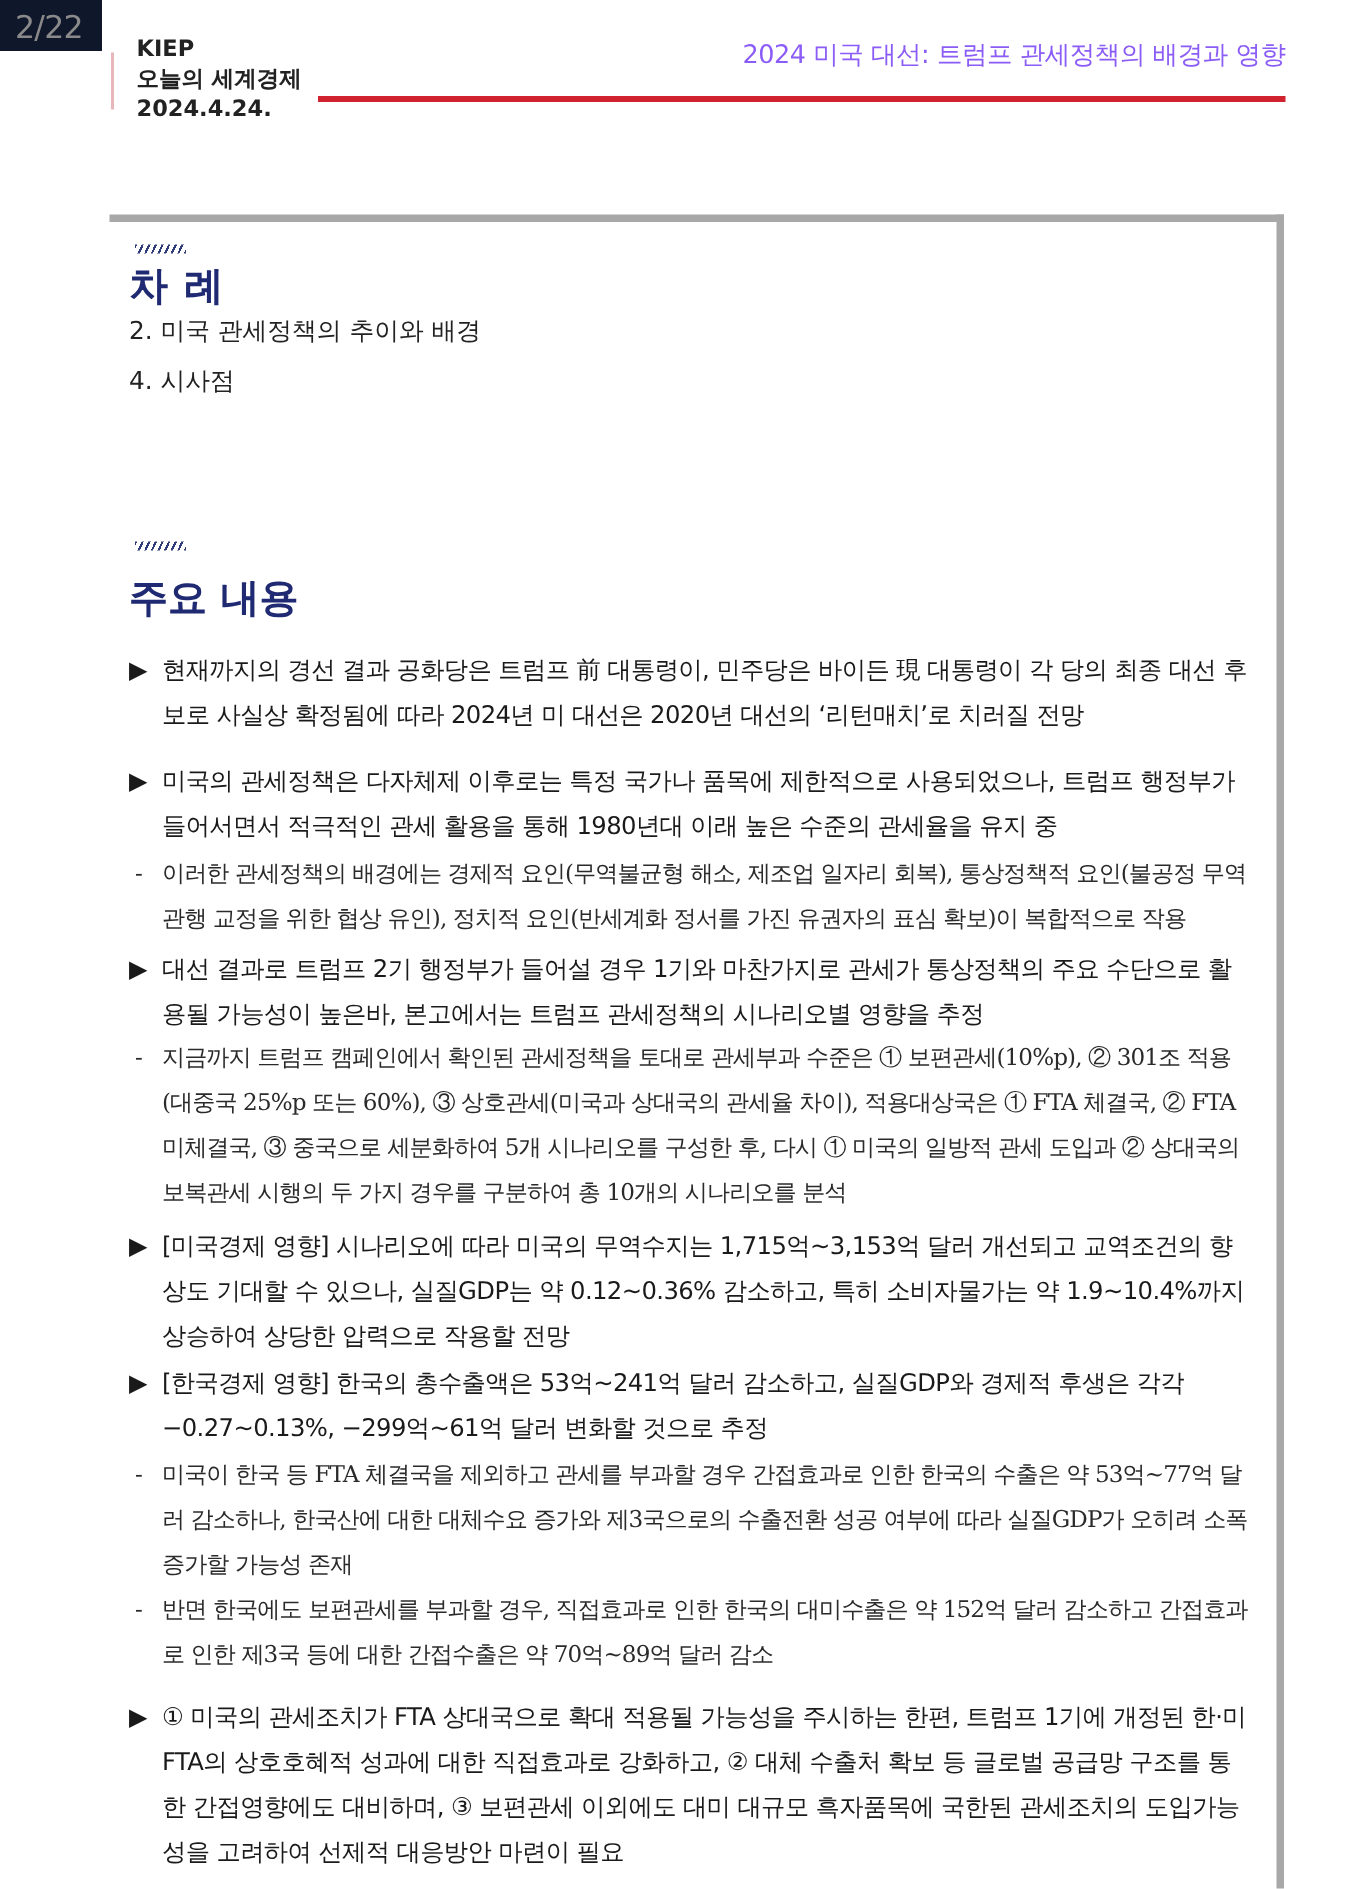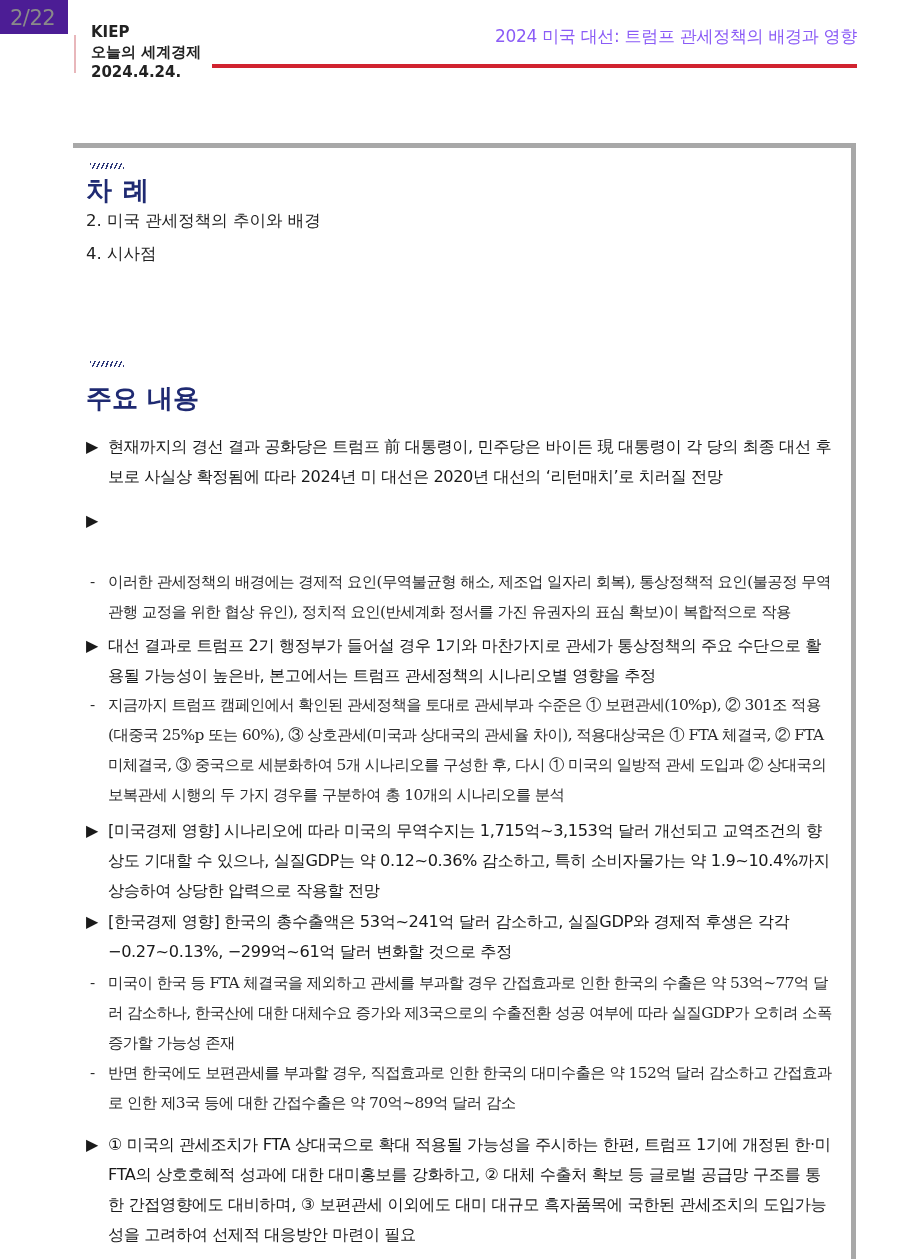--- a/index.html
+++ b/index.html
@@ -1,21 +1,21 @@
 <!DOCTYPE html>
 <html><head>
   <meta charset="utf-8">
   <style>
     * { box-sizing: border-box; margin: 0; padding: 0; }
     html, body { width: 900px; height: 1259px; background: #ffffff; overflow: hidden; }
     body { font-family: "DejaVu Sans", "Liberation Sans", sans-serif; color: #1a1a1a; position: relative; }
 
     .page-counter {
       position: absolute; left: 0; top: 0; width: 68px; height: 34px;
-      background: #4c1d95; color: #8a8a8a; font-size: 21px; letter-spacing: -0.5px;
+      background: #0f172a; color: #8a8a8a; font-size: 21px; letter-spacing: -0.5px;
       padding: 6px 0 0 10px;
     }
     .header-divider {
       position: absolute; left: 74px; top: 35px; width: 2px; height: 38px; background: #e8b7bb;
     }
     .header-left {
       position: absolute; left: 91px; top: 22px; font-size: 15px; line-height: 20px; color: #222; font-weight: bold;
     }
     .header-title {
       position: absolute; right: 43px; top: 25px; font-size: 17px; color: #8b5cf6; letter-spacing: -0.3px;
@@ -74,20 +74,21 @@
 
   <div class="section-mark" style="top:213px;"></div>
   <div class="section-title" style="top:233px; letter-spacing:0;">주요 내용</div>
 
   <div class="bullet" style="top:284px;">
     <span class="arrow">▶</span>
     <span>현재까지의 경선 결과 공화당은 트럼프 前 대통령이, 민주당은 바이든 現 대통령이 각 당의 최종 대선 후보로 사실상 확정됨에 따라 2024년 미 대선은 2020년 대선의 ‘리턴매치’로 치러질 전망</span>
   </div>
   <div class="bullet" style="top:358px;">
     <span class="arrow">▶</span>
+    <span>미국의 관세정책은 다자체제 이후로는 특정 국가나 품목에 제한적으로 사용되었으나, 트럼프 행정부가 들어서면서 적극적인 관세 활용을 통해 1980년대 이래 높은 수준의 관세율을 유지 중</span>
   </div>
   <div class="sub" style="top:419px;">
     <span class="dash">-</span>
     <span>이러한 관세정책의 배경에는 경제적 요인(무역불균형 해소, 제조업 일자리 회복), 통상정책적 요인(불공정 무역관행 교정을 위한 협상 유인), 정치적 요인(반세계화 정서를 가진 유권자의 표심 확보)이 복합적으로 작용</span>
   </div>
   <div class="bullet" style="top:483px;">
     <span class="arrow">▶</span>
     <span>대선 결과로 트럼프 2기 행정부가 들어설 경우 1기와 마찬가지로 관세가 통상정책의 주요 수단으로 활용될 가능성이 높은바, 본고에서는 트럼프 관세정책의 시나리오별 영향을 추정</span>
   </div>
   <div class="sub" style="top:542px;">
@@ -105,15 +106,15 @@
   <div class="sub" style="top:820px;">
     <span class="dash">-</span>
     <span>미국이 한국 등 FTA 체결국을 제외하고 관세를 부과할 경우 간접효과로 인한 한국의 수출은 약 53억~77억 달러 감소하나, 한국산에 대한 대체수요 증가와 제3국으로의 수출전환 성공 여부에 따라 실질GDP가 오히려 소폭 증가할 가능성 존재</span>
   </div>
   <div class="sub" style="top:910px;">
     <span class="dash">-</span>
     <span>반면 한국에도 보편관세를 부과할 경우, 직접효과로 인한 한국의 대미수출은 약 152억 달러 감소하고 간접효과로 인한 제3국 등에 대한 간접수출은 약 70억~89억 달러 감소</span>
   </div>
   <div class="bullet" style="top:982px;">
     <span class="arrow">▶</span>
-    <span>① 미국의 관세조치가 FTA 상대국으로 확대 적용될 가능성을 주시하는 한편, 트럼프 1기에 개정된 한·미 FTA의 상호호혜적 성과에 대한 대미홍보를 강화하고, ② 대체 수출처 확보 등 글로벌 공급망 구조를 통한 간접영향에도 대비하며, ③ 보편관세 이외에도 대미 대규모 흑자품목에 국한된 관세조치의 도입가능성을 고려하여 선제적 대응방안 마련이 필요</span>
+    <span>① 미국의 관세조치가 FTA 상대국으로 확대 적용될 가능성을 주시하는 한편, 트럼프 1기에 개정된 한·미 FTA의 상호호혜적 성과에 대한 직접효과로 강화하고, ② 대체 수출처 확보 등 글로벌 공급망 구조를 통한 간접영향에도 대비하며, ③ 보편관세 이외에도 대미 대규모 흑자품목에 국한된 관세조치의 도입가능성을 고려하여 선제적 대응방안 마련이 필요</span>
   </div>
 </div>
 
 </body></html>

